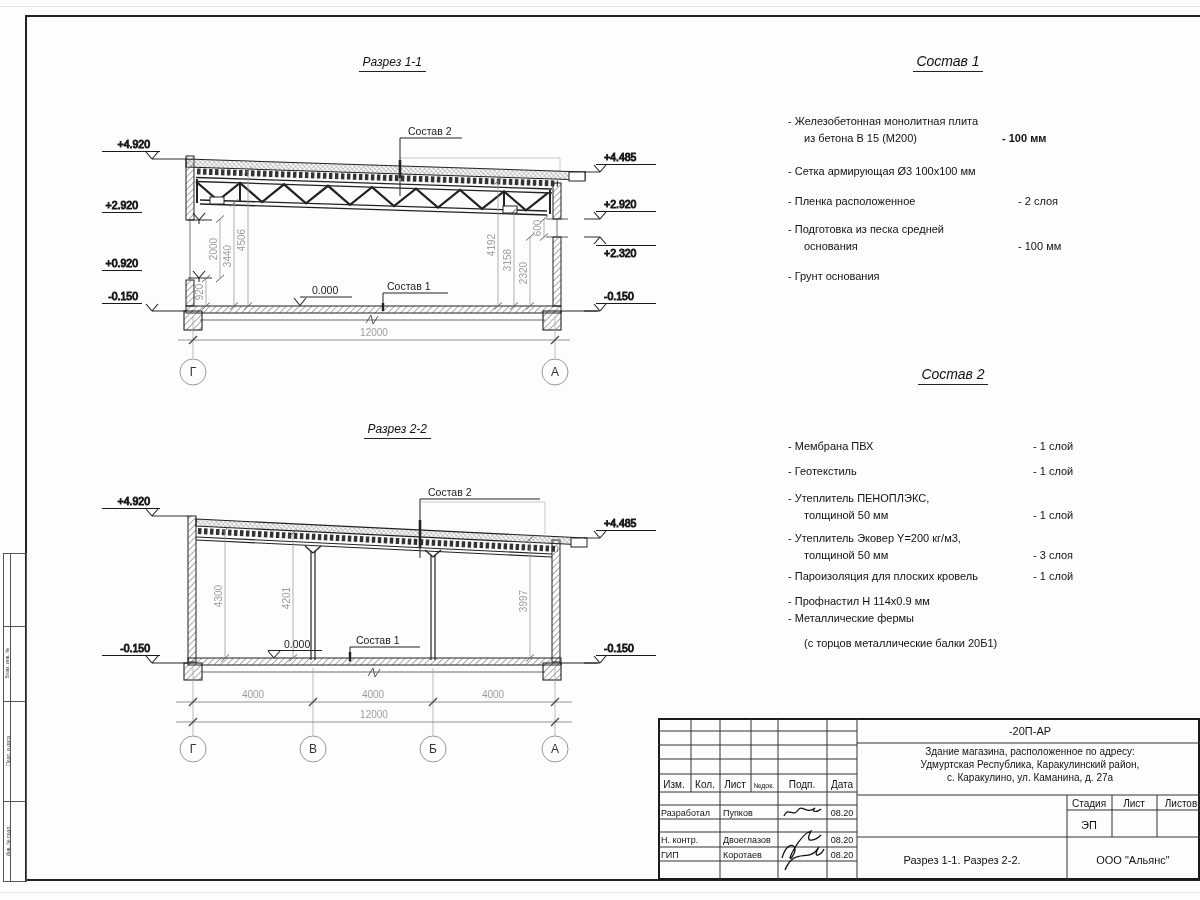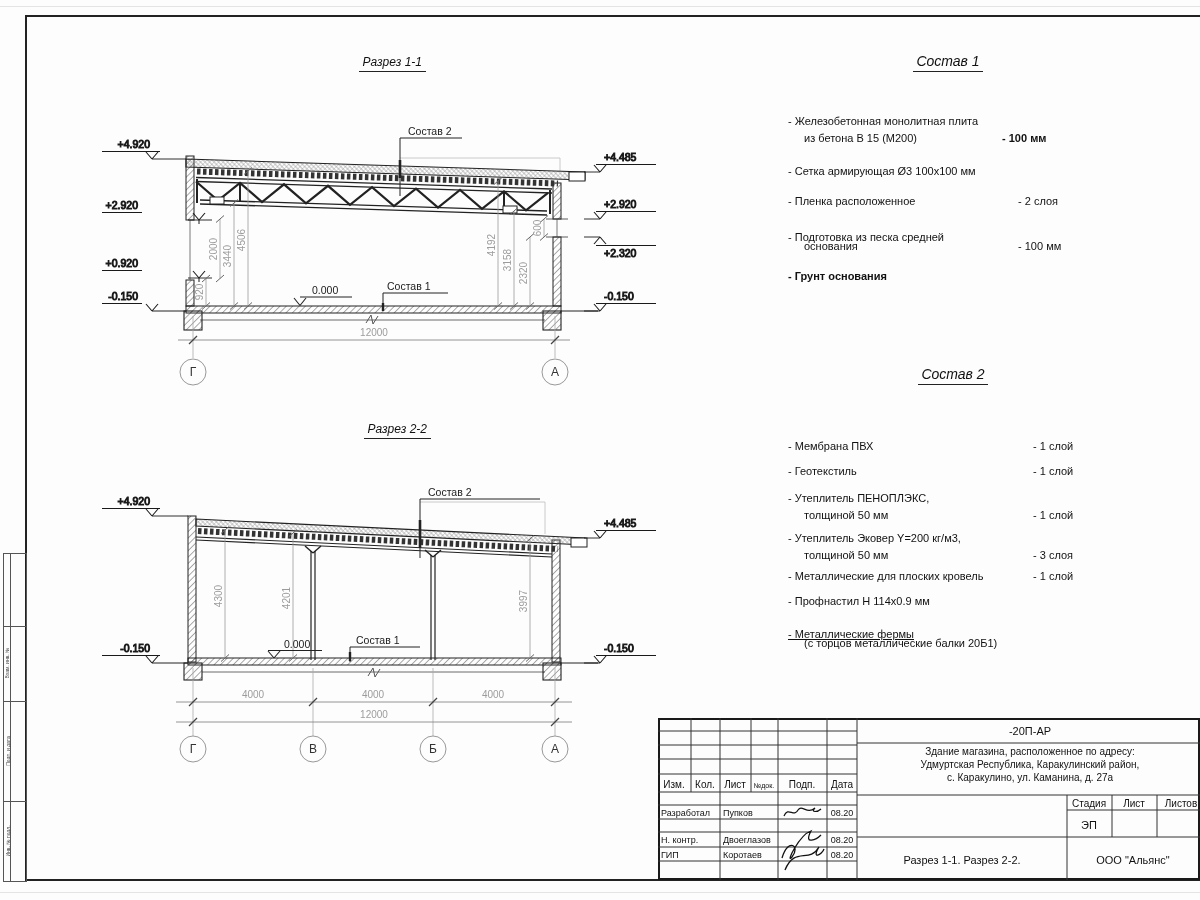--- a/index.html
+++ b/index.html
@@ -356,42 +356,42 @@
   </svg>
 
   <div class="abs list" style="left:788px;top:54px;width:320px;height:250px;">
     <div class="title"><span>Состав 1</span></div>
     <div class="li1" style="top:60px;">- Железобетонная  монолитная плита</div>
     <div class="li2" style="top:77px;">из бетона В 15 (М200)</div>
     <div class="val" style="left:214px;top:77px;font-weight:bold;">- 100 мм</div>
     <div class="li1" style="top:110px;">- Сетка армирующая Ø3 100х100 мм</div>
     <div class="li1" style="top:140px;">- Пленка расположенное</div>
     <div class="val" style="left:230px;top:140px;">-  2 слоя</div>
-    <div class="li1" style="top:176px;">- Подготовка из песка средней</div>
+    <div class="li1" style="top:168px;">- Подготовка из песка средней</div>
     <div class="li2" style="top:185px;">основания</div>
     <div class="val" style="left:230px;top:185px;">- 100 мм</div>
-    <div class="li1" style="top:215px;font-weight:bold;">- Грунт основания</div>
+    <div class="li1" style="top:215px;">- Грунт основания</div>
   </div>
 
   <div class="abs list" style="left:788px;top:367px;width:330px;height:290px;">
     <div class="title"><span>Состав 2</span></div>
     <div class="li1" style="top:72px;">- Мембрана ПВХ</div>
     <div class="val" style="left:245px;top:72px;">- 1 слой</div>
     <div class="li1" style="top:97px;">- Геотекстиль</div>
     <div class="val" style="left:245px;top:97px;">- 1 слой</div>
     <div class="li1" style="top:124px;">- Утеплитель ПЕНОПЛЭКС,</div>
     <div class="li2" style="top:141px;">толщиной 50 мм</div>
     <div class="val" style="left:245px;top:141px;">- 1 слой</div>
     <div class="li1" style="top:164px;">- Утеплитель Эковер Y=200 кг/м3,</div>
     <div class="li2" style="top:181px;">толщиной 50 мм</div>
     <div class="val" style="left:245px;top:181px;">- 3 слоя</div>
-    <div class="li1" style="top:202px;">- Металлические для плоских кровель</div>
+    <div class="li1" style="top:202px;">- Пароизоляция для плоских кровель</div>
     <div class="val" style="left:245px;top:202px;">- 1 слой</div>
     <div class="li1" style="top:227px;">- Профнастил Н 114х0.9 мм</div>
-    <div class="li1" style="top:260px;text-decoration:underline;">- Металлические фермы</div>
+    <div class="li1" style="top:244px;">- Металлические фермы</div>
     <div class="li2" style="top:269px;">(с торцов металлические балки 20Б1)</div>
   </div>
 
   <svg class="abs" style="left:658px;top:718px;" width="542" height="162" viewBox="0 0 542 162">
     <rect x="1" y="1" width="540" height="160" fill="none" stroke="#1a1a1a" stroke-width="2"></rect>
     <g stroke="#333" stroke-width="1">
       <line x1="62" y1="0" x2="62" y2="162"></line>
         <line x1="120" y1="0" x2="120" y2="162"></line>
       <line x1="169" y1="0" x2="169" y2="162"></line>
         <line x1="199" y1="0" x2="199" y2="162"></line>

